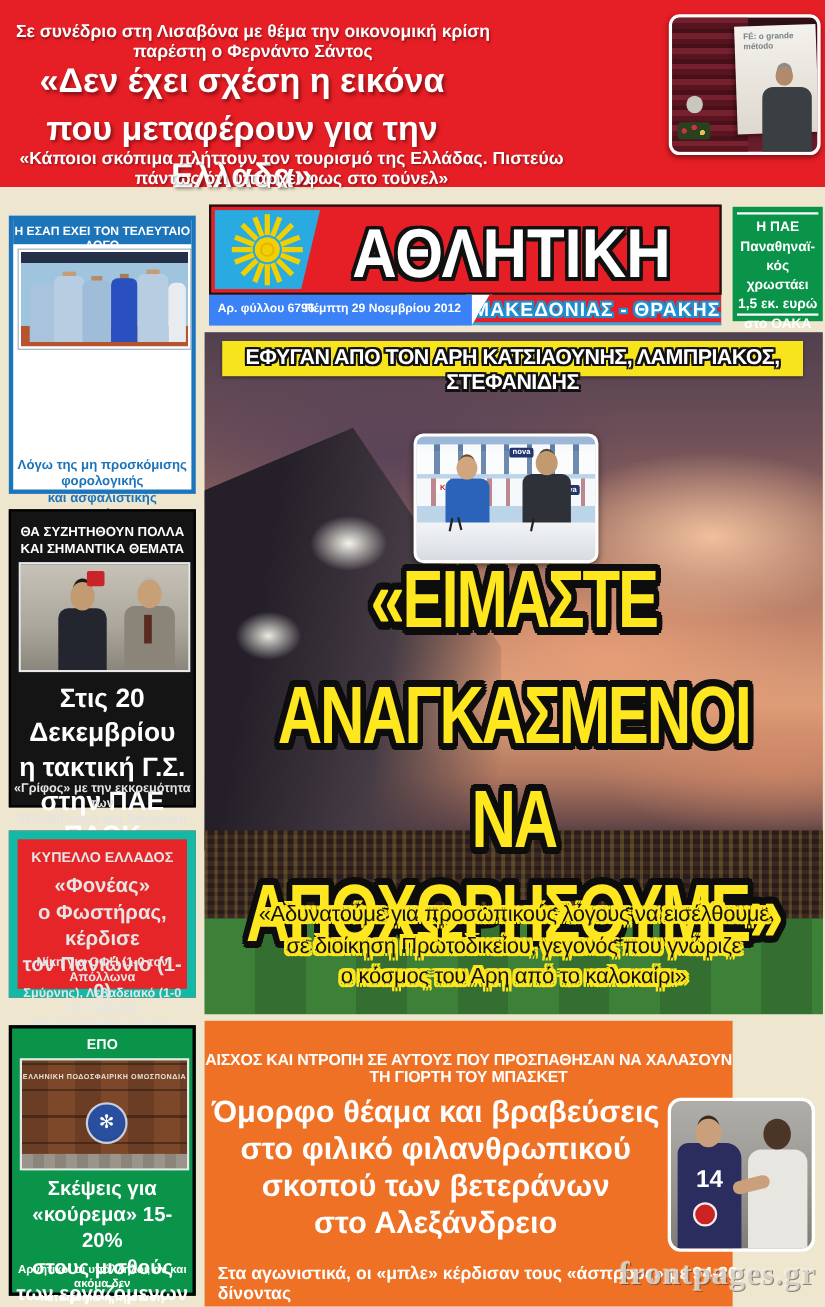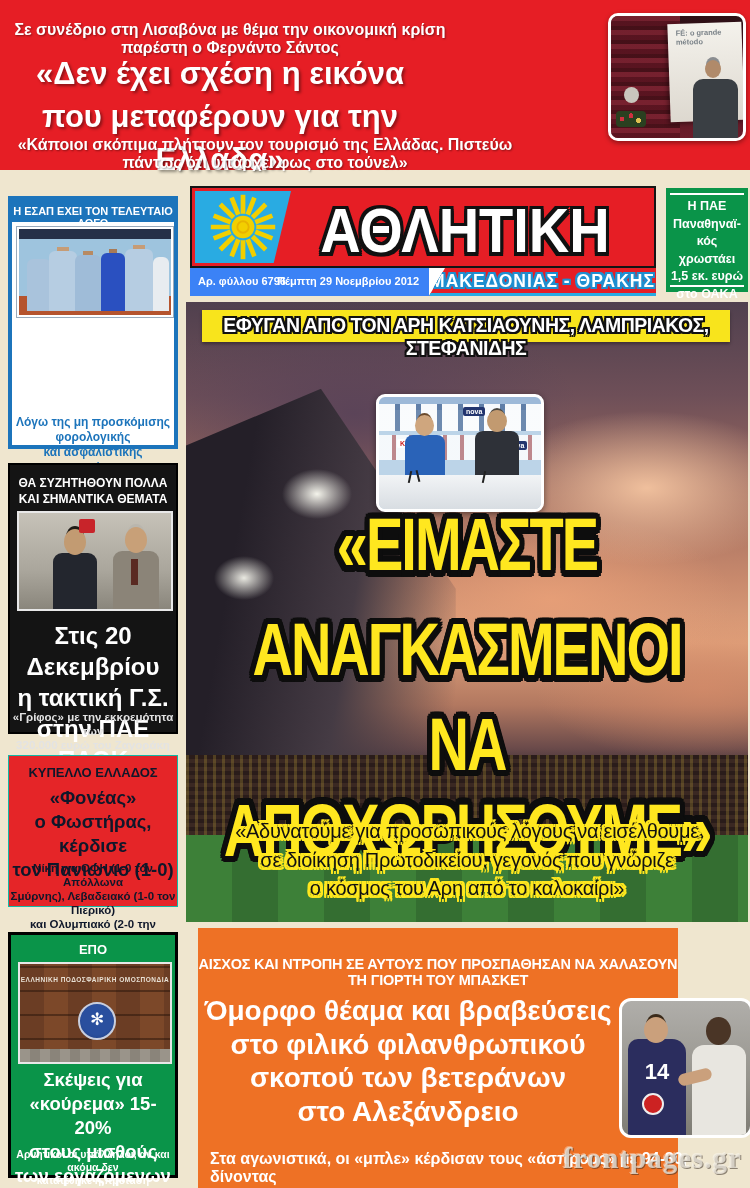--- a/index.html
+++ b/index.html
@@ -54,21 +54,21 @@
   .vb-player{position:absolute;border-radius:6px 6px 0 0;}
   .sb1-headline{left:0;top:120px;width:100%;color:#1c74bb;font-size:18px;font-weight:800;line-height:23px;}
   .sb1-sub{left:0;top:215px;width:100%;color:#1c74bb;font-size:12px;font-weight:bold;line-height:15px;}
 
   .sb2{top:463px;height:271px;background:#141414;border:2px solid #000;color:#fff;}
   .sb2-kicker{left:0;top:10px;width:100%;font-size:12px;font-weight:bold;line-height:16px;}
   .sb2-photo{left:7px;top:46px;width:152px;height:96px;border:2px solid #e8e8e8;background:linear-gradient(180deg,#c6c2b8 0%,#aaa69c 60%,#8a867c 100%);overflow:hidden;}
   .sb2-headline{left:0;top:155px;width:100%;font-size:24px;font-weight:800;line-height:31px;}
   .sb2-sub{left:0;top:248px;width:100%;font-size:11.5px;font-weight:bold;color:#e3e3e3;line-height:14px;top:245px;}
 
-  .sb3{top:755px;height:152px;background:#e52528;border:1px solid #14b8a6;color:#0f172a;}
+  .sb3{top:755px;height:152px;background:#e52528;border:8px solid #14b8a6;color:#e5e5e5;}
   .sb3-kicker{left:0;top:9px;width:100%;font-size:13px;font-weight:bold;}
   .sb3-headline{left:0;top:30px;width:100%;font-size:18.5px;font-weight:800;line-height:24px;}
   .sb3-sub{left:0;top:105px;width:100%;font-size:11.5px;font-weight:bold;line-height:14px;}
 
   .sb4{top:932px;height:246px;background:#0a9449;border:3px solid #000000;color:#fff;}
   .sb4-kicker{left:0;top:7px;width:100%;font-size:13px;font-weight:bold;}
   .sb4-photo{left:7px;top:27px;width:150px;height:98px;border:2px solid #e8e8e8;background:repeating-linear-gradient(90deg,#6b3d24 0 24px,#7c4829 24px 48px);overflow:hidden;}
   .epo-joints{position:absolute;inset:0;background:repeating-linear-gradient(0deg,transparent 0 22px,rgba(40,20,10,.5) 22px 24px);}
   .epo-text{position:absolute;left:0;top:12px;width:100%;font-size:6.5px;font-weight:bold;color:#e8e0d4;letter-spacing:.5px;}
   .epo-emblem{position:absolute;left:58px;top:38px;width:34px;height:34px;border-radius:50%;background:radial-gradient(circle at 50% 45%,#2a4f9e 60%,#1b3a7e 100%);border:2px solid #c8cede;color:#fff;font-size:17px;line-height:32px;text-align:center;}
@@ -98,21 +98,21 @@
   .mi-nova{background:#23356e;color:#fff;}
   .mi-kino{background:#fff;color:#c22;}
   .mi-table{position:absolute;left:0;bottom:0;width:100%;height:30%;background:linear-gradient(180deg,#f2f4f6,#d8dde2);}
   .mi-man{position:absolute;border-radius:8px 8px 0 0;}
   .mi-head{position:absolute;border-radius:50%;}
   .mi-mic{position:absolute;width:2px;height:12px;background:#222;transform:rotate(12deg);}
   .ma-h-line{left:0;width:100%;color:#ffe71f;font-weight:800;font-size:56px;letter-spacing:-2px;transform:scaleY(1.32);transform-origin:center;}
   .ma-sub{left:0;top:515px;width:100%;font-size:20px;font-weight:400;line-height:28.5px;letter-spacing:-.3px;}
 
   
-  .bottom-box{left:186px;top:928px;width:480px;height:260px;background:#ee7125;color:#fff;margin-left:12px;}
+  .bottom-box{left:186px;top:928px;width:480px;height:260px;background:#ee7125;color:#fff;}
   .bb-kicker{left:0;top:28px;width:100%;font-size:14.5px;font-weight:bold;letter-spacing:-.2px;}
   .bb-headline{left:4px;top:66px;width:412px;font-size:28px;font-weight:800;line-height:33.5px;}
   .bb-photo{left:421px;top:70px;width:128px;height:134px;border:3px solid #fff;border-radius:12px;background:linear-gradient(180deg,#b0aeaa 0%,#98968f 55%,#7e7c74 100%);overflow:hidden;}
   .bp-p1{position:absolute;left:6px;top:38px;width:58px;height:96px;background:#2b2d5e;border-radius:10px 14px 0 0;}
   .bp-p1-head{position:absolute;left:22px;top:16px;width:24px;height:26px;background:#caa07c;border-radius:50%;box-shadow:0 -5px 0 -2px #3a2a1a;}
   .bp-num{position:absolute;left:14px;top:58px;width:42px;text-align:center;color:#fff;font-size:22px;font-weight:800;}
   .bp-badge{position:absolute;left:20px;top:92px;width:18px;height:18px;border-radius:50%;background:#c22;border:2px solid #eee;}
   .bp-p2{position:absolute;left:70px;top:44px;width:54px;height:90px;background:#e8e6e0;border-radius:12px 12px 0 0;}
   .bp-p2-head{position:absolute;left:84px;top:16px;width:25px;height:28px;background:#4a3526;border-radius:50%;}
   .bp-arm{position:absolute;left:56px;top:70px;width:34px;height:12px;background:#caa07c;border-radius:6px;transform:rotate(-14deg);}

